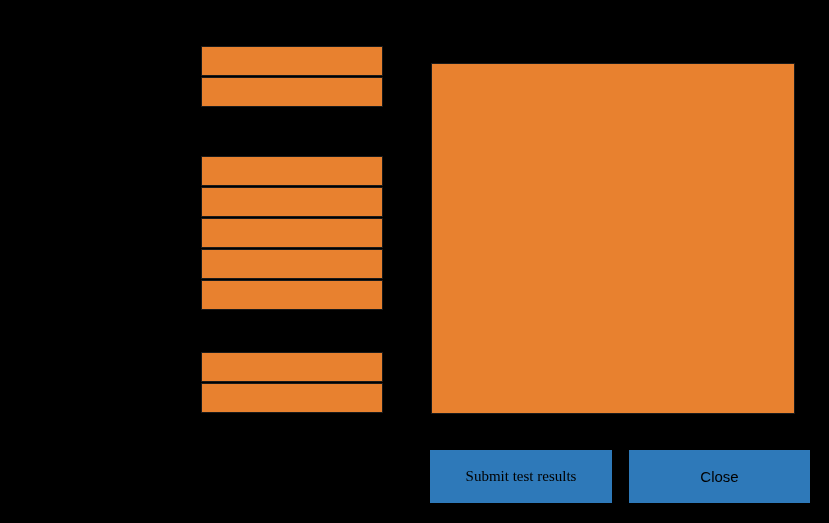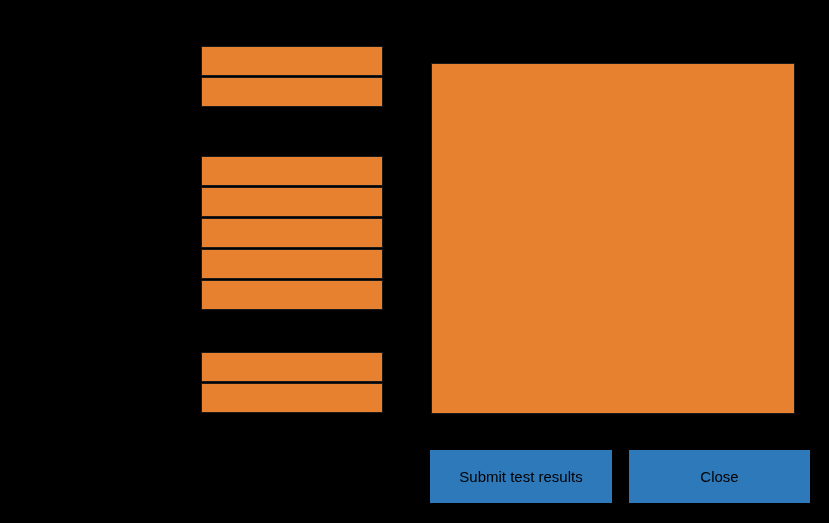--- a/index.html
+++ b/index.html
@@ -85,21 +85,21 @@
     text-align: center;
     display: flex;
     align-items: center;
     justify-content: center;
     padding: 0 6px;
     cursor: pointer;
     white-space: pre-line;
   }
   #btn-request-reference-data { left: 17px;  width: 181px; }
   #btn-load-test-results      { left: 232px; width: 180px; }
-  #btn-submit-test-results    { left: 430px; width: 182px; }
+  #btn-submit-test-results    { left: 430px; width: 182px; font-family: Liberation Serif, serif; }
   #btn-close                  { left: 629px; width: 181px; }
 </style>
 </head>
 <body>
 
 <div id="app-root">
 
   <div class="bar-column">
 
     <div class="bar-group" id="bar-group-1">

